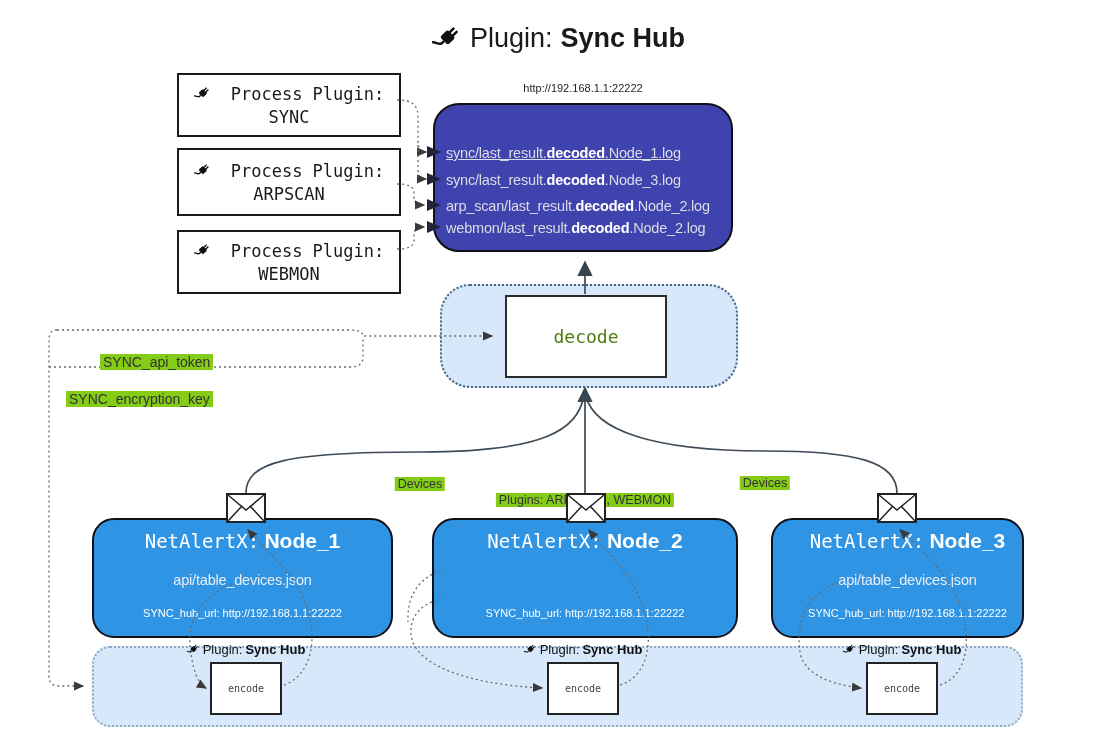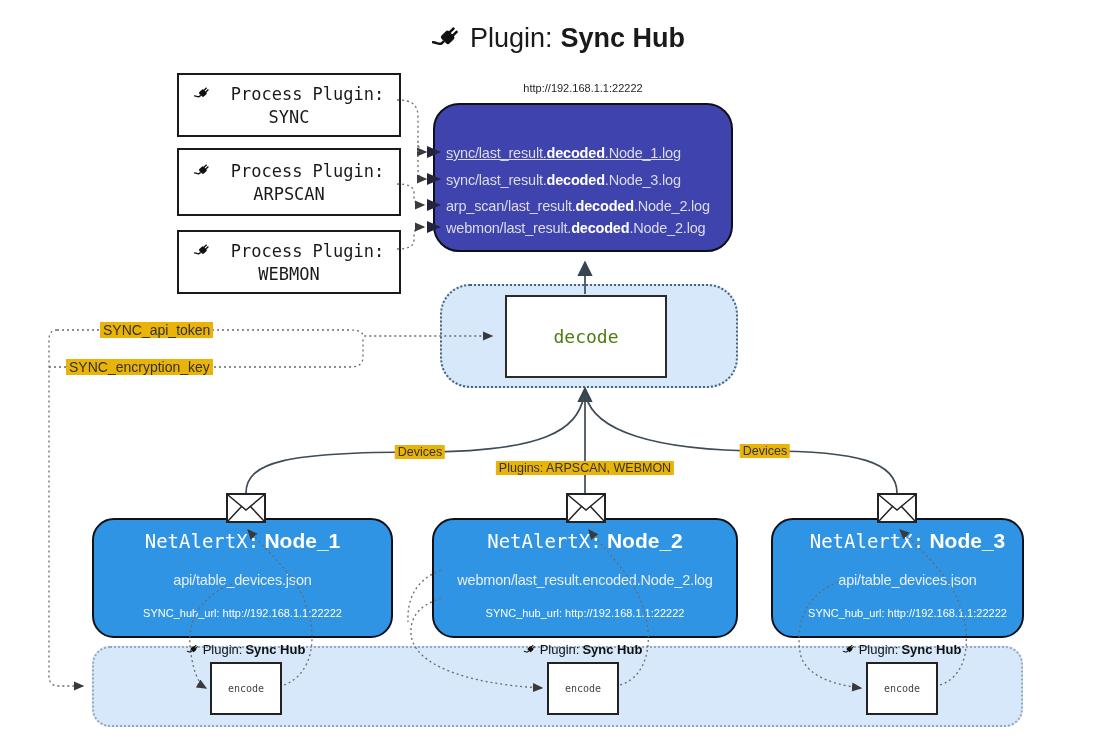--- a/index.html
+++ b/index.html
@@ -77,21 +77,21 @@
     font-size:10px;color:#444;
   }
   .plug-label{
     top:641px;height:16px;display:flex;align-items:center;justify-content:center;gap:3px;
     font-size:13px;color:#111;z-index:11;white-space:nowrap;transform:translateX(-50%);
   }
   .plug-label b{font-weight:700;}
 
   
   .edge-label{
-    background:#eab308;padding:0 3px;color:#333;z-index:11;white-space:nowrap;
+    background:#84cc16;padding:0 3px;color:#333;z-index:11;white-space:nowrap;margin-top:32px;
   }
   .lab-devices{font-size:12.5px;transform:translateX(-50%);}
   .lab-mid{font-size:12.5px;transform:translateX(-50%);}
   .lab-token{font-size:14px;}
 
   
   .envelope{z-index:12;}
   #wires{left:0;top:0;width:1117px;height:754px;z-index:10;pointer-events:none;}
   .dot{fill:none;stroke:#6a6a6a;stroke-width:1.3;stroke-dasharray:2,3;}
   .edge{fill:none;stroke:#3f4b56;stroke-width:1.7;}
@@ -176,21 +176,20 @@
     </div>
     <div class="n-footer">SYNC_hub_url: http://192.168.1.1:22222</div>
   </div>
 
   <div class="abs node" style="left:432px;width:306px;">
     <div class="n-title">
       <span class="mono">NetAlertX:</span>
       <span class="nm">Node_2</span>
     </div>
     <div class="n-body">
-      <div class="n-line">webmon/last_result.encoded.Node_2.log</div>
     </div>
     <div class="n-footer">SYNC_hub_url: http://192.168.1.1:22222</div>
   </div>
 
   <div class="abs node" style="left:771px;width:253px;padding-left:20px;">
     <div class="n-title">
       <span class="mono">NetAlertX:</span>
       <span class="nm">Node_3</span>
     </div>
     <div class="n-body">

